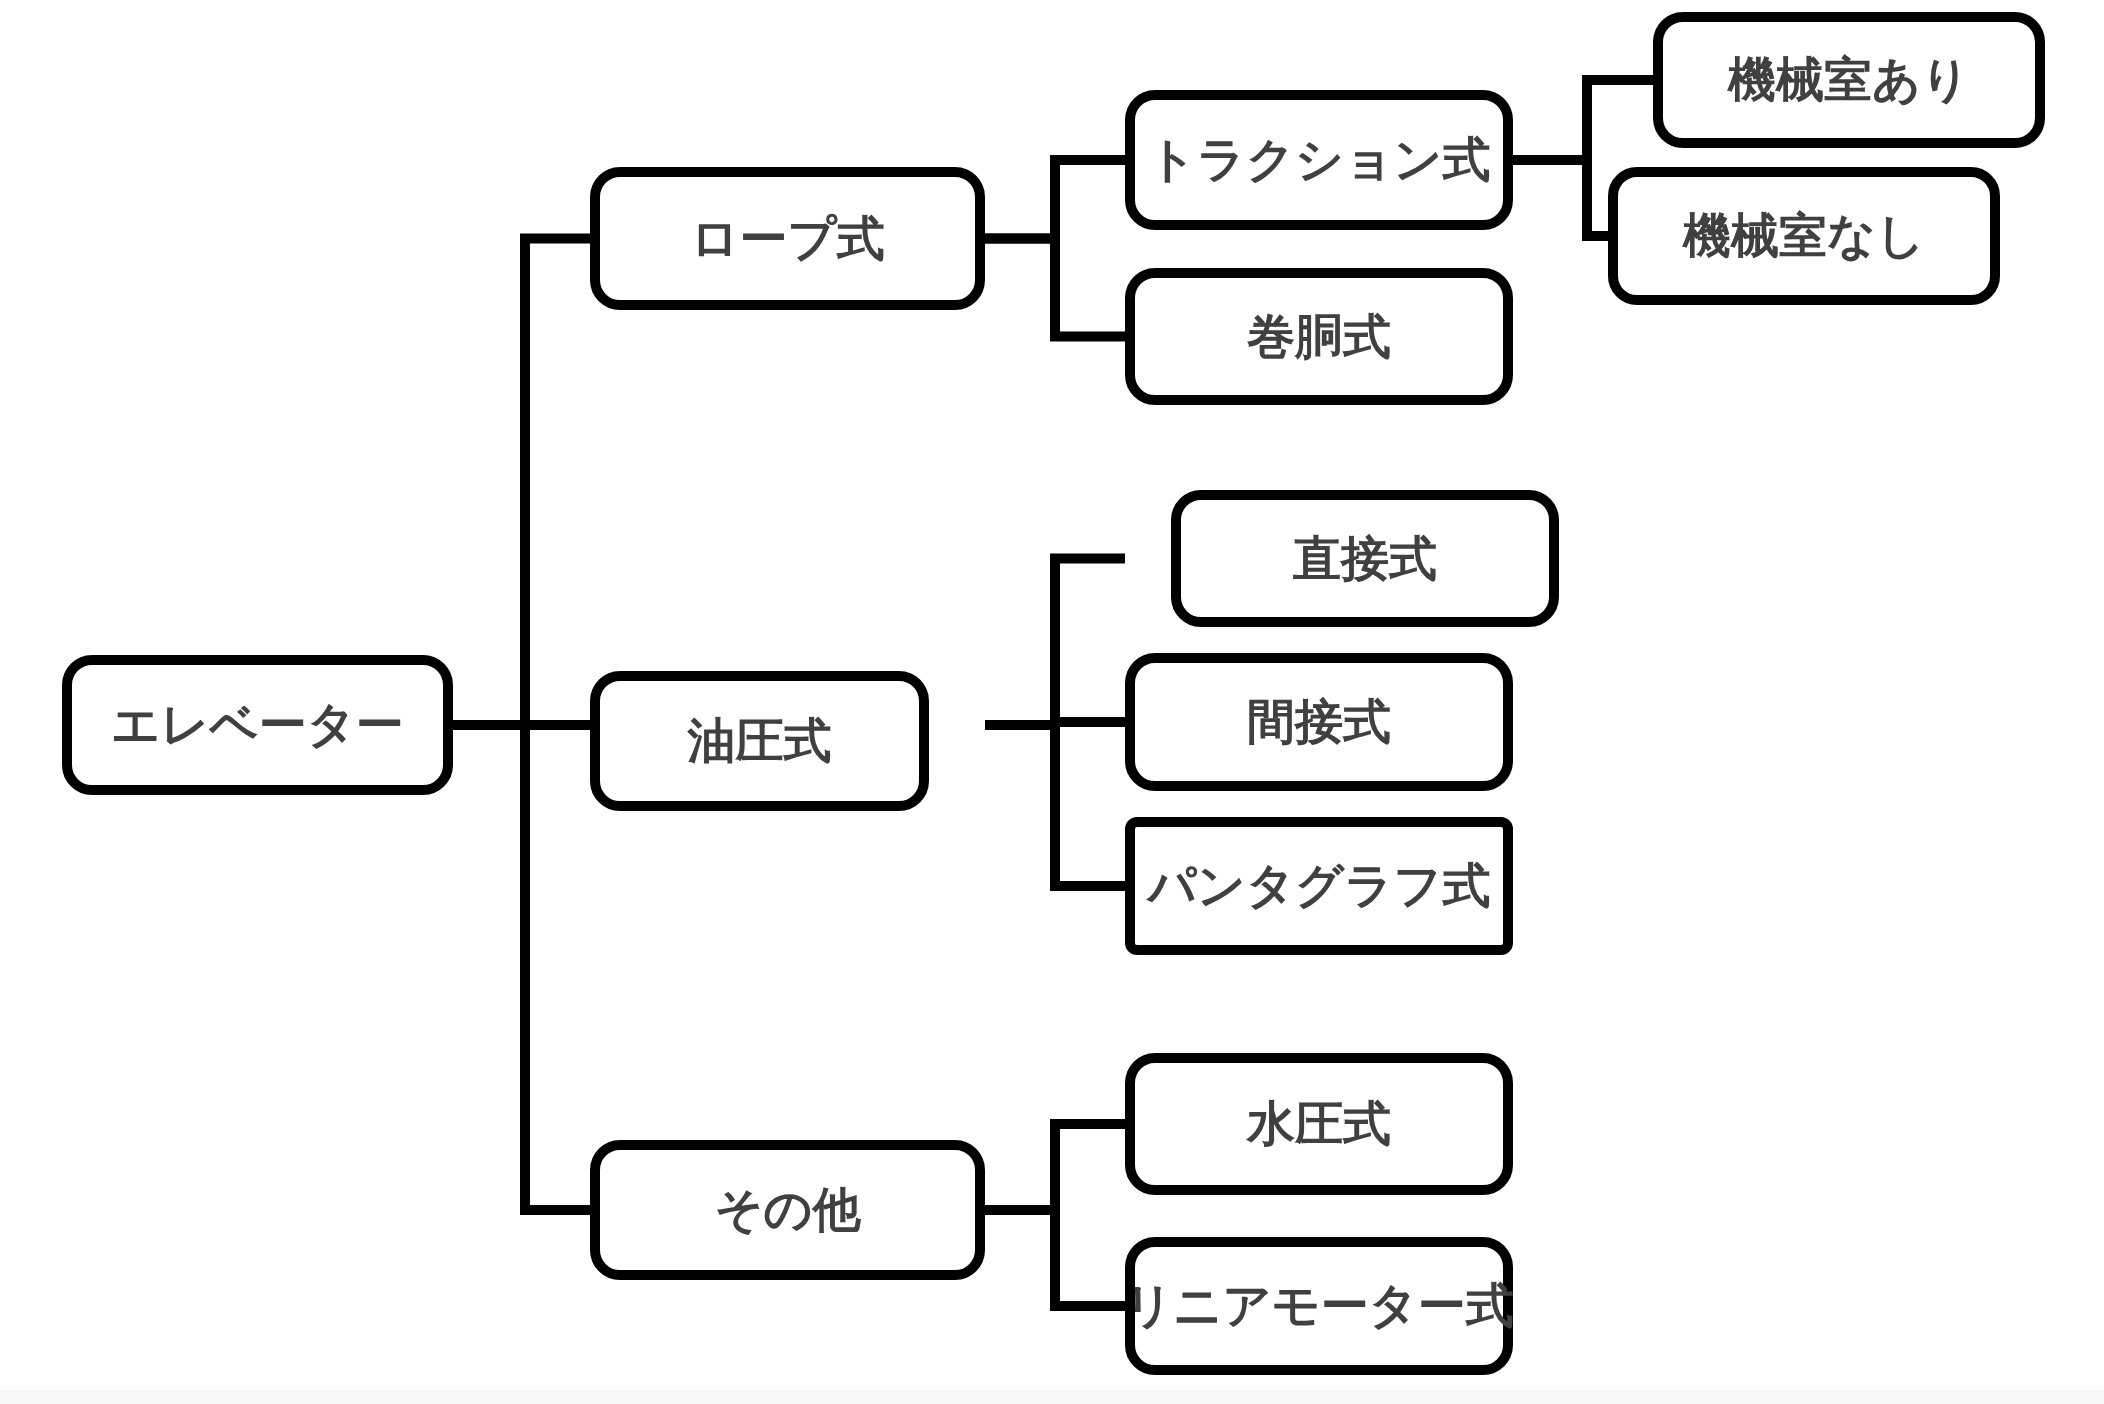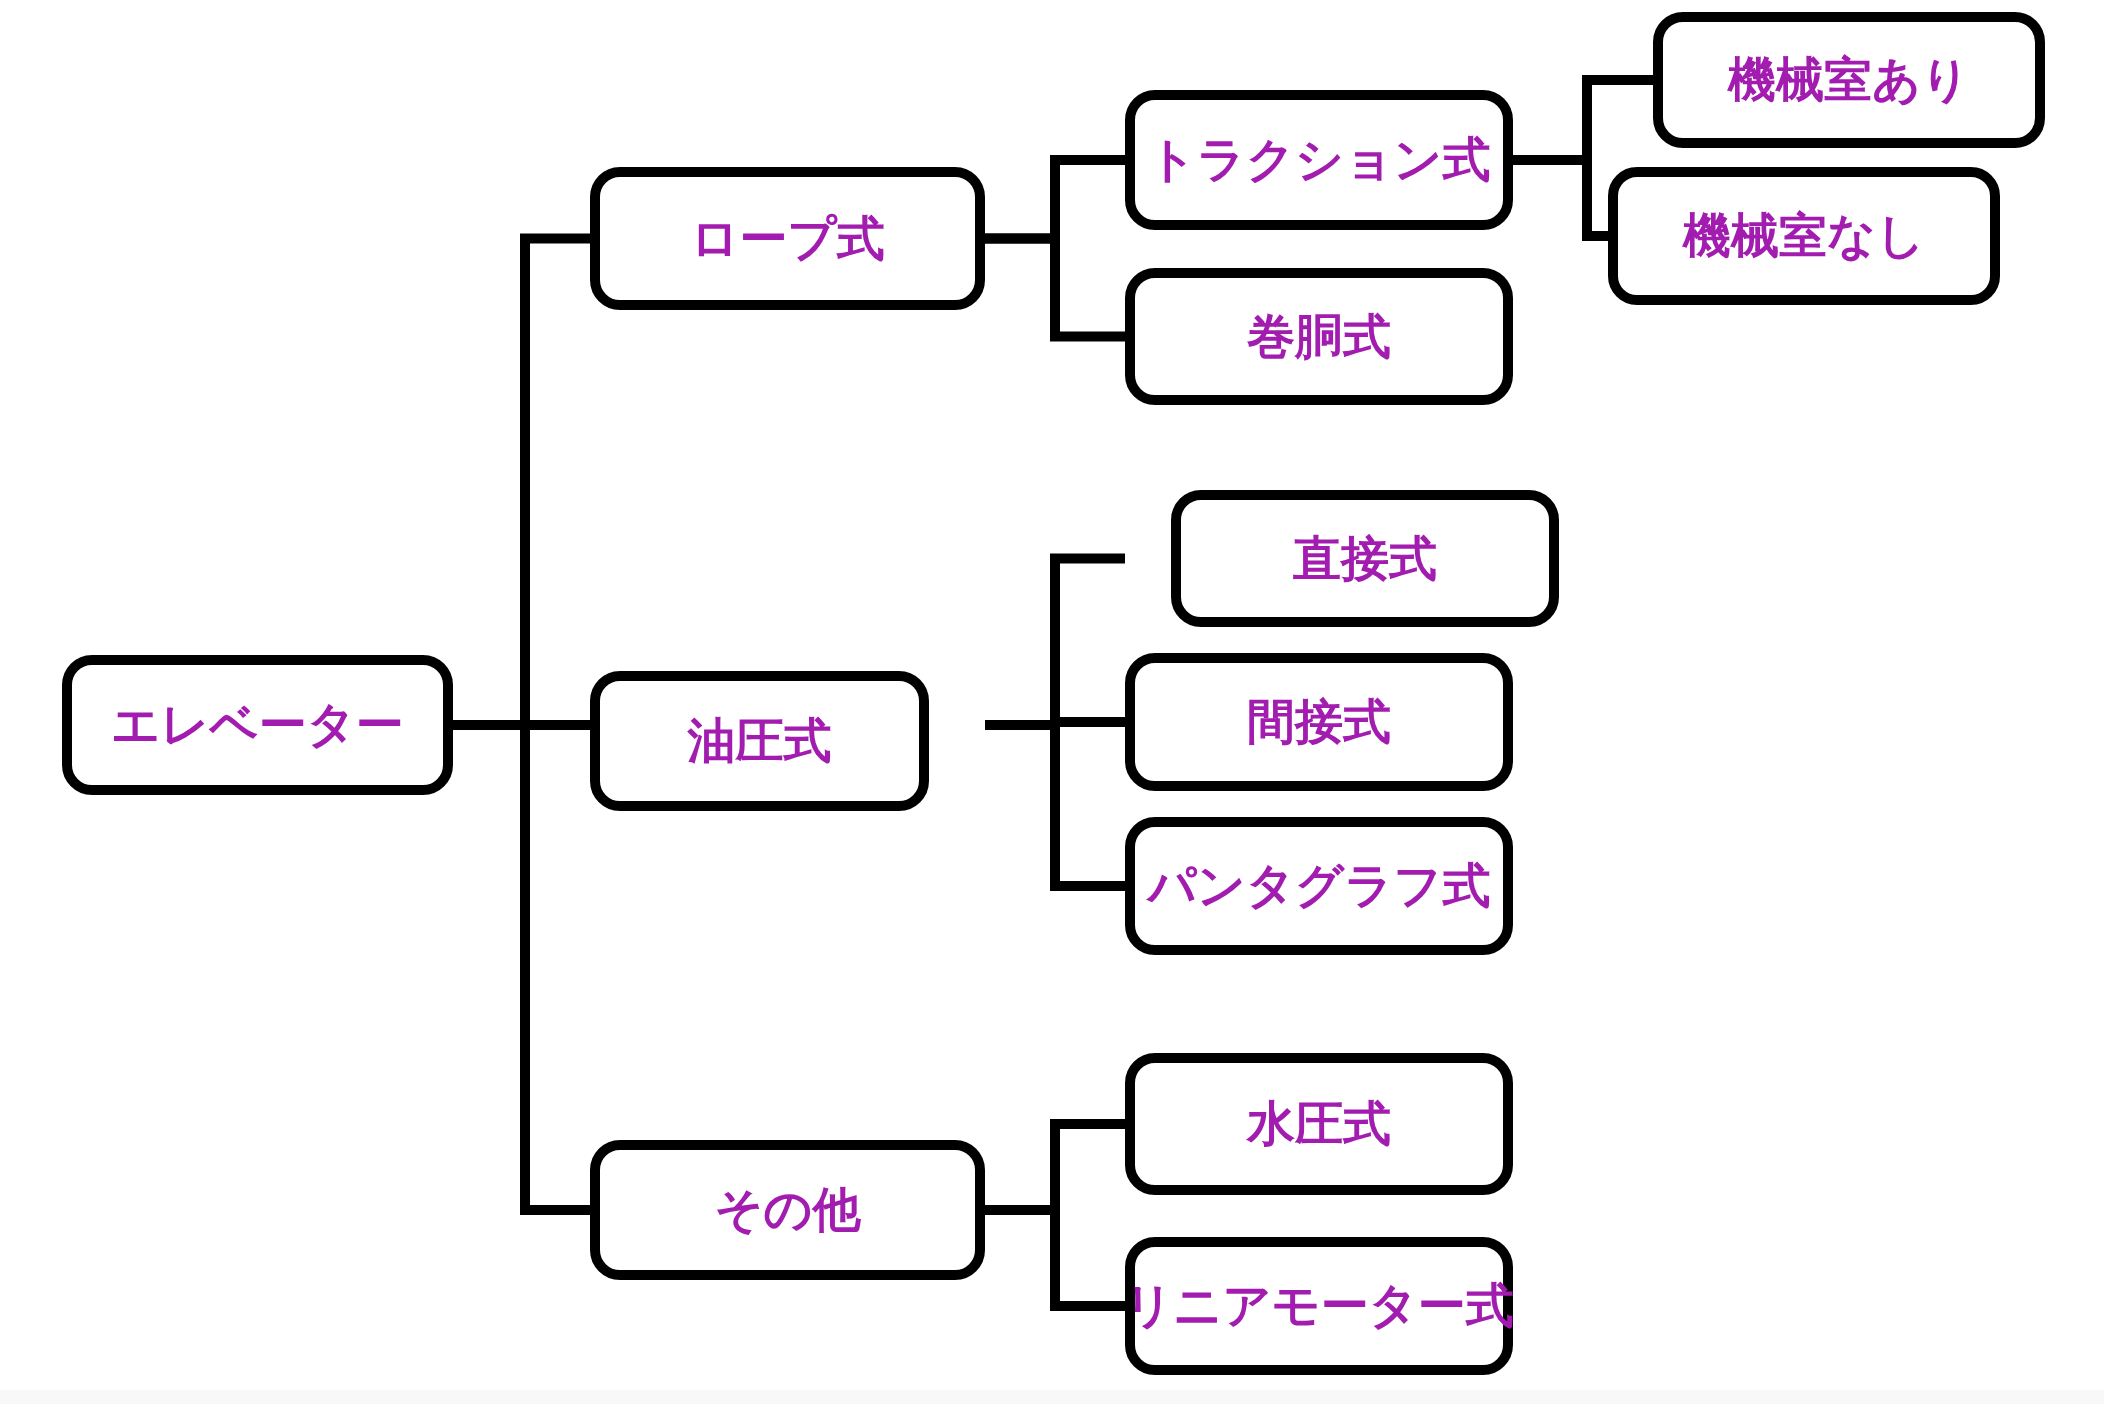--- a/index.html
+++ b/index.html
@@ -33,21 +33,21 @@
     position: absolute;
     box-sizing: border-box;
     background: #ffffff;
     border: 10px solid #000000;
     border-radius: 30px;
     display: flex;
     align-items: center;
     justify-content: center;
     font-size: 48px;
     font-weight: 700;
-    color: #a21caf;
+    color: #404040;
     white-space: nowrap;
     text-align: center;
     line-height: 1;
   }
   #bottom-strip {
     position: absolute;
     left: 0;
     bottom: 0;
     width: 2104px;
     height: 14px;
@@ -74,20 +74,20 @@
     </svg>
 
   <div class="node" style="left: 62px; top: 655px; width: 391px; height: 140px;">エレベーター</div>
   <div class="node" style="left: 590px; top: 167px; width: 395px; height: 143px;">ロープ式</div>
   <div class="node" style="left: 590px; top: 671px; width: 339px; height: 140px;">油圧式</div>
   <div class="node" style="left: 590px; top: 1140px; width: 395px; height: 140px;">その他</div>
   <div class="node" style="left: 1125px; top: 268px; width: 388px; height: 137px;">巻胴式</div>
   <div class="node" style="left: 1125px; top: 90px; width: 388px; height: 140px;">トラクション式</div>
   <div class="node" style="left: 1125px; top: 490px; width: 388px; height: 137px; margin-left: 46px;">直接式</div>
   <div class="node" style="left: 1125px; top: 653px; width: 388px; height: 138px;">間接式</div>
-  <div class="node" style="left: 1125px; top: 817px; width: 388px; height: 138px;">パンタグラフ式</div>
+  <div class="node" style="left: 1125px; top: 817px; width: 388px; height: 138px; border-radius: 12px;">パンタグラフ式</div>
   <div class="node" style="left: 1125px; top: 1053px; width: 388px; height: 142px;">水圧式</div>
   <div class="node" style="left: 1125px; top: 1237px; width: 388px; height: 138px;">リニアモーター式</div>
   <div class="node" style="left: 1653px; top: 12px; width: 392px; height: 136px;">機械室あり</div>
   <div class="node" style="left: 1608px; top: 167px; width: 392px; height: 138px; border-radius: 29px;">機械室なし</div>
 
   <div id="bottom-strip"></div>
 </div>
 
 </body></html>

